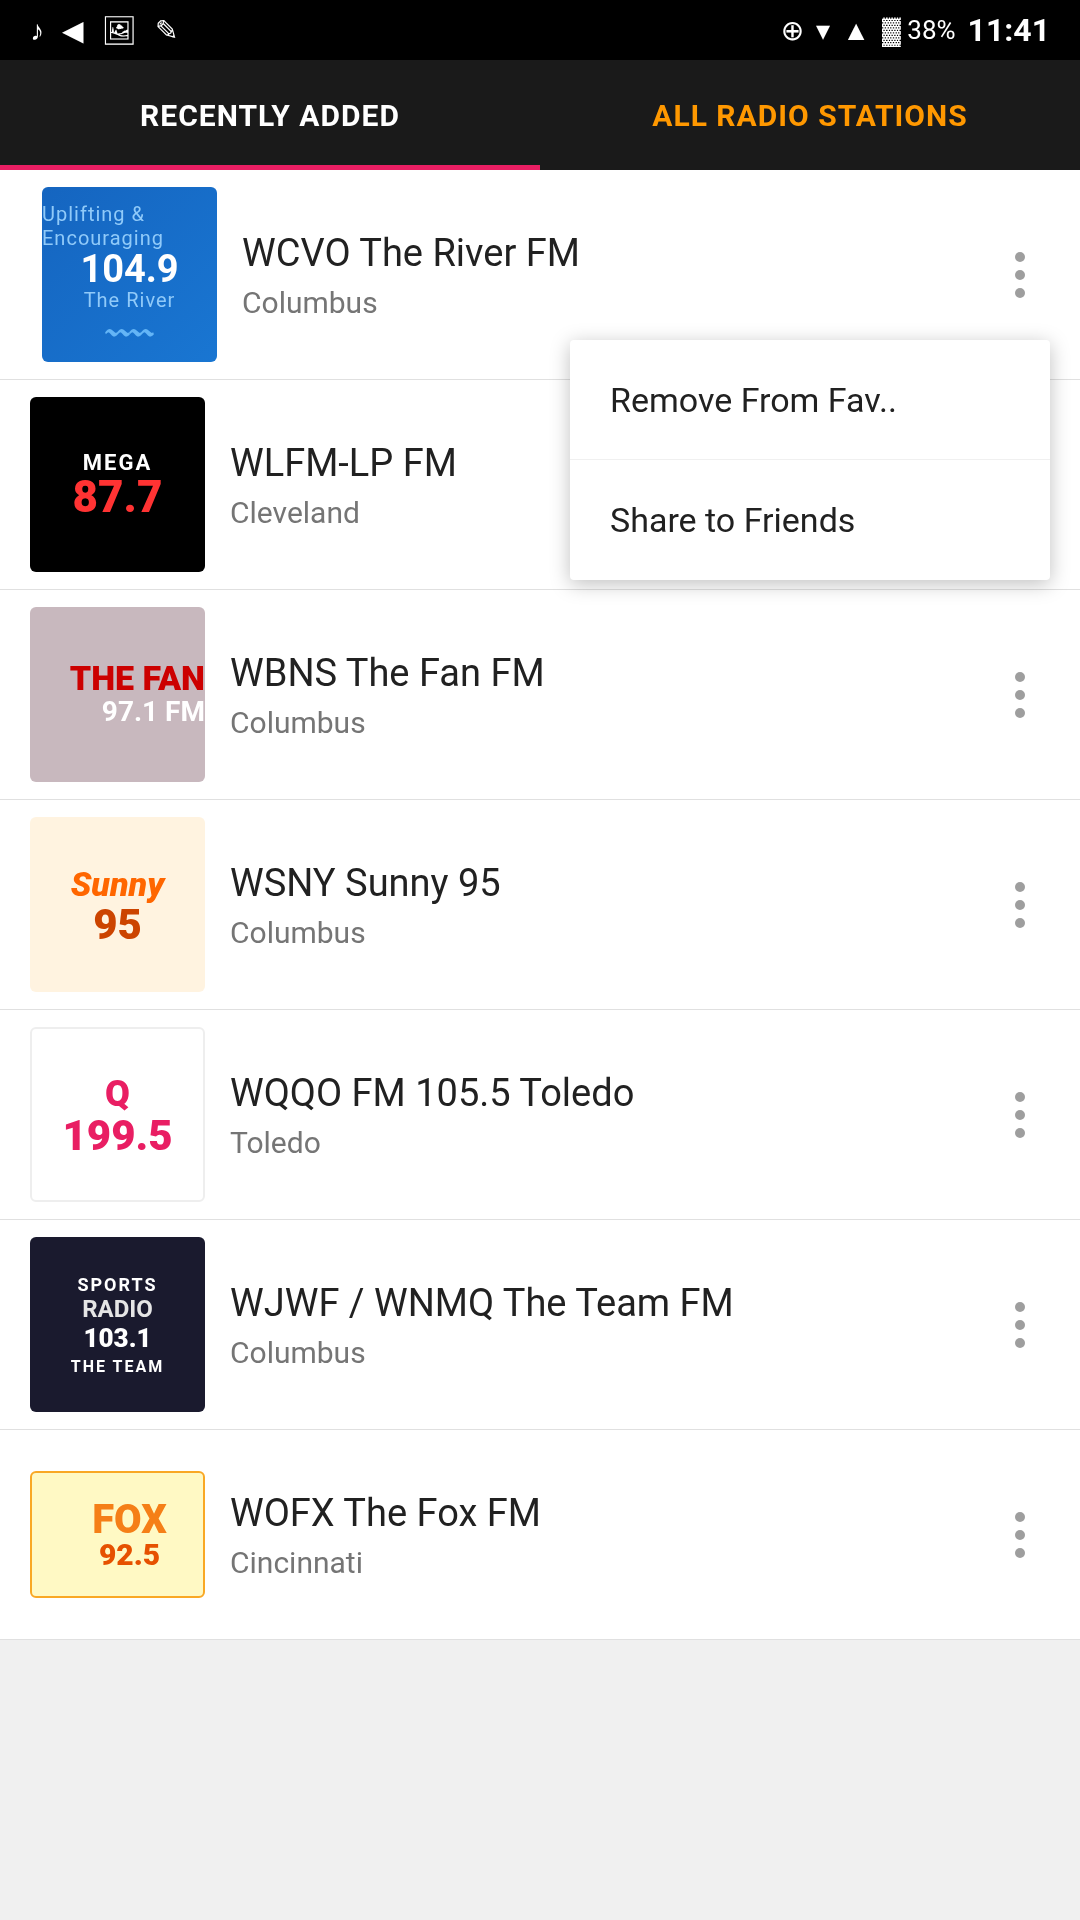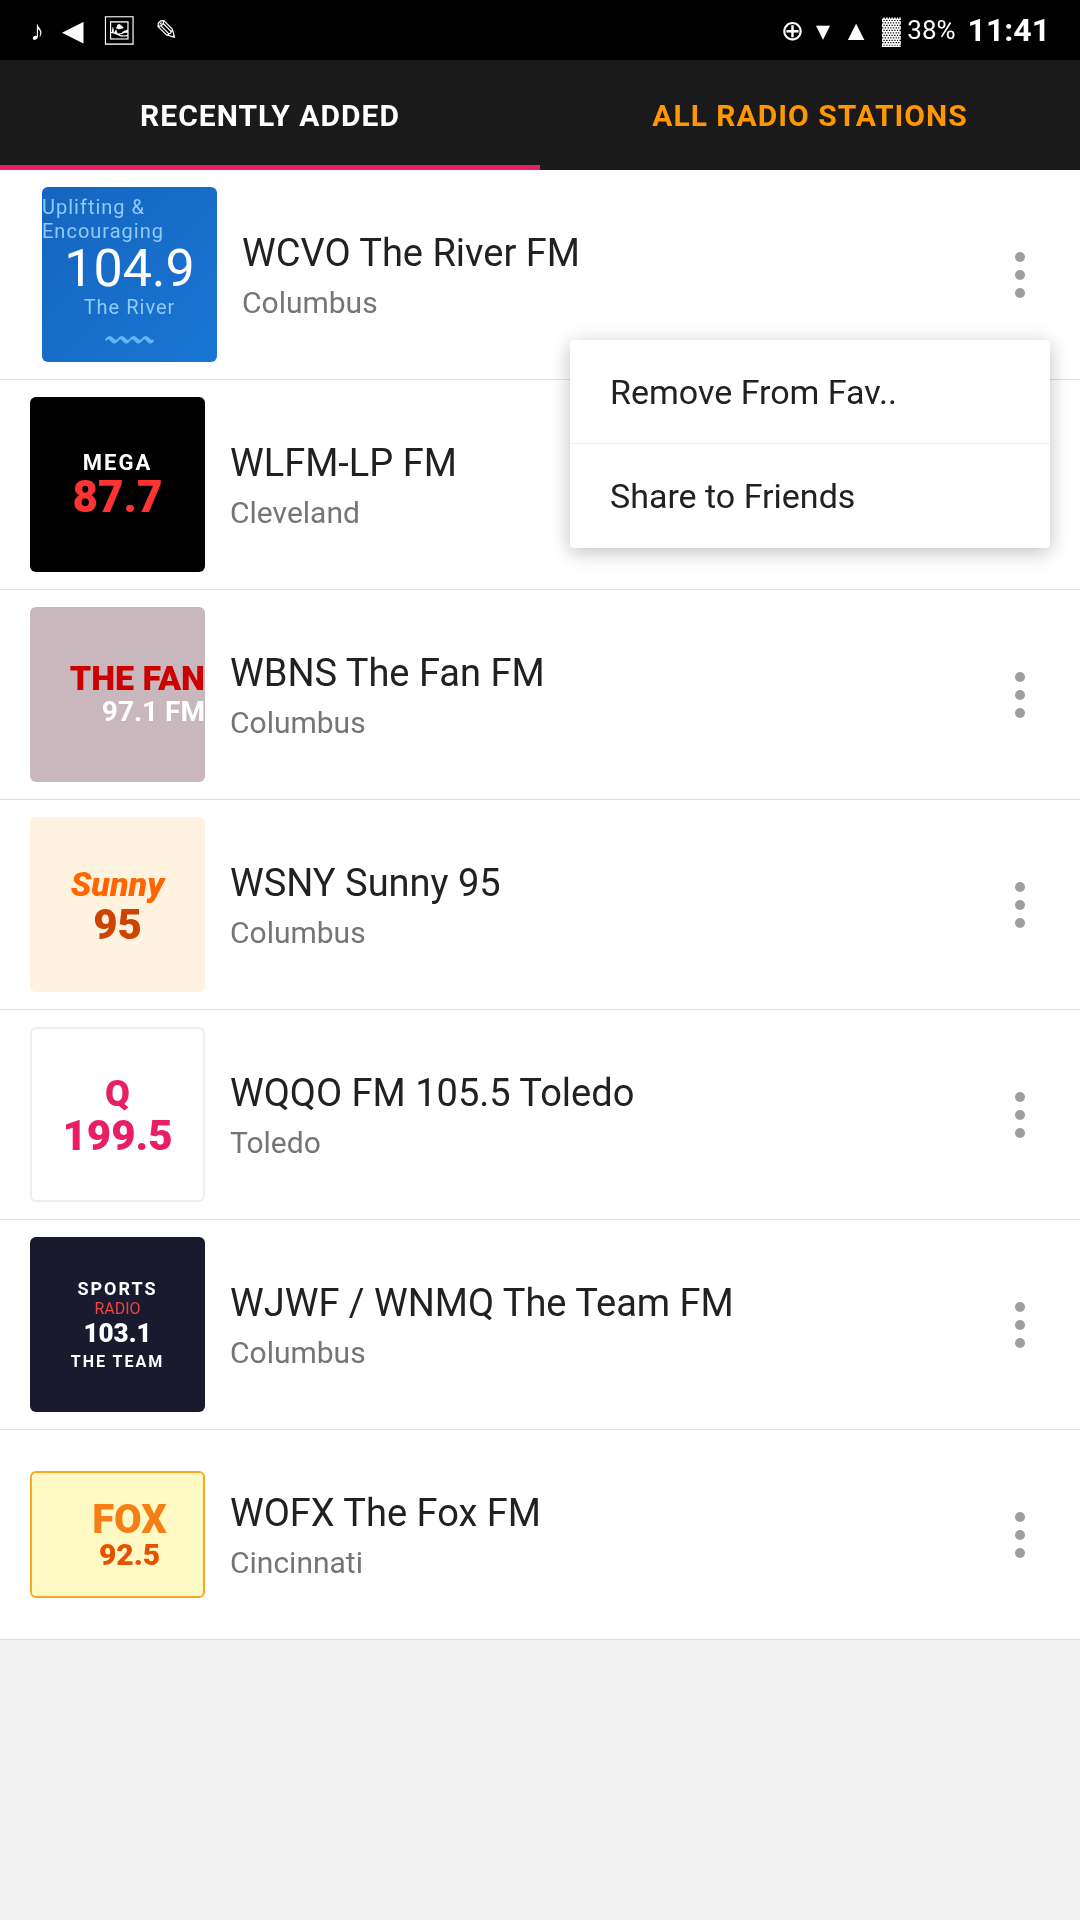--- a/index.html
+++ b/index.html
@@ -135,22 +135,22 @@
       display: flex;
       flex-direction: column;
       align-items: center;
       justify-content: center;
       position: relative;
       margin-left: 12px;
     }
 
     .logo-wcvo .freq {
       color: #fff;
-      font-size: 52px;
-      font-weight: 400;
+      font-size: 38px;
+      font-weight: 700;
       line-height: 1;
     }
 
     .logo-wcvo .text {
       color: #90CAF9;
       font-size: 20px;
       letter-spacing: 1px;
     }
 
     .logo-wcvo .waves {
@@ -274,23 +274,23 @@
     }
 
     .logo-wjwf .sports {
       color: #fff;
       font-size: 18px;
       font-weight: bold;
       letter-spacing: 2px;
     }
 
     .logo-wjwf .radio {
-      color: #ef4444;
-      font-size: 16px;
-      font-weight: normal;
+      color: #e5e5e5;
+      font-size: 24px;
+      font-weight: bold;
     }
 
     .logo-wjwf .freq {
       color: #fff;
       font-size: 26px;
       font-weight: 900;
     }
 
     
     .logo-wofx {
@@ -371,21 +371,21 @@
       top: 170px;
       right: 30px;
       width: 480px;
       background: #fff;
       box-shadow: 0 4px 20px rgba(0,0,0,0.25);
       z-index: 100;
       border-radius: 4px;
     }
 
     .dropdown-item {
-      height: 104px;
+      height: 120px;
       display: flex;
       align-items: center;
       padding: 0 40px;
       cursor: pointer;
       border-bottom: 1px solid #f0f0f0;
     }
 
     .dropdown-item:last-child {
       border-bottom: none;
     }

